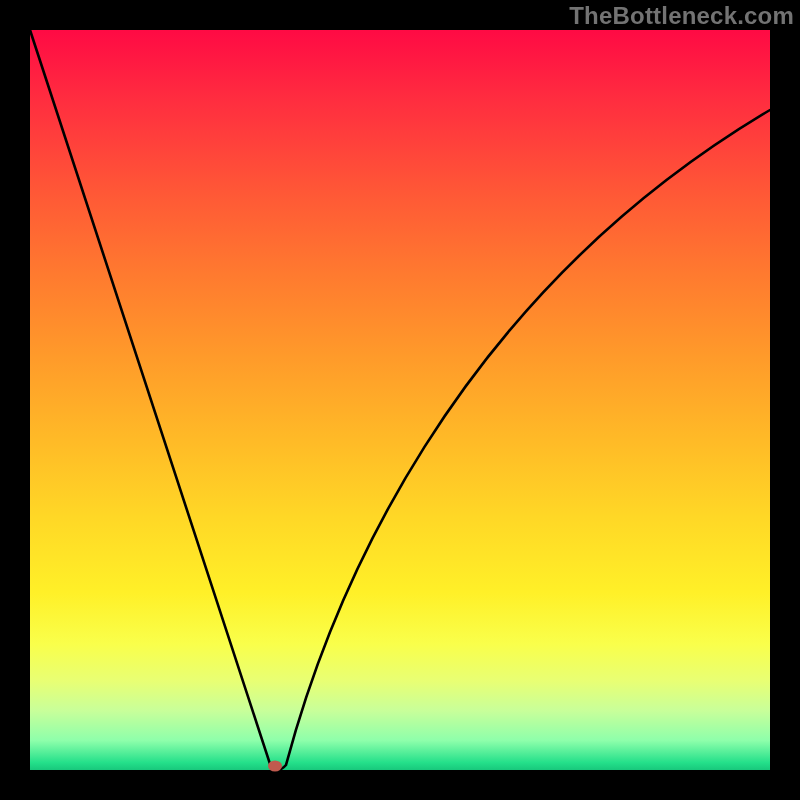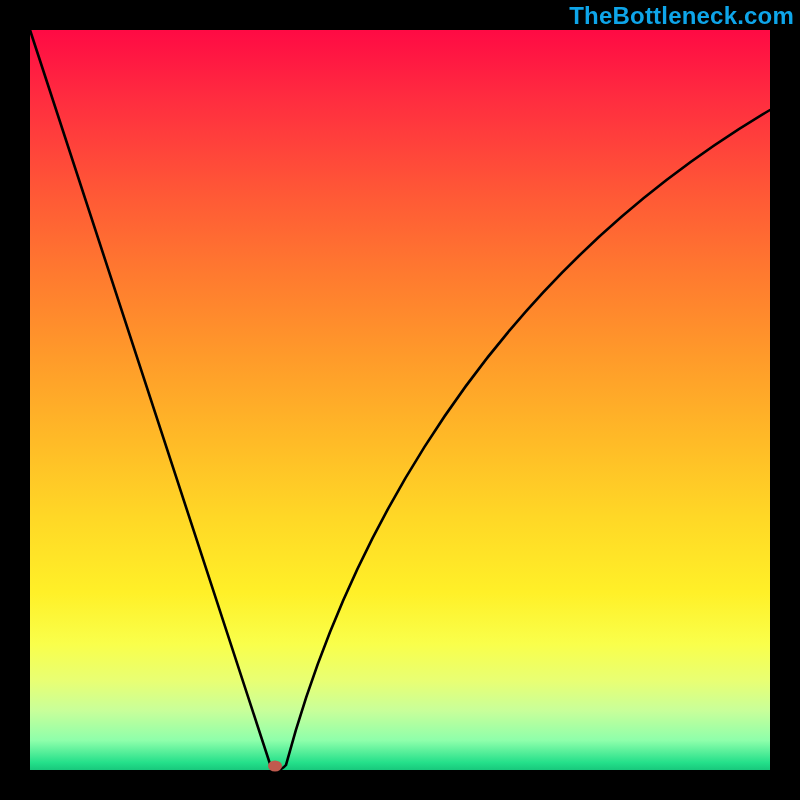--- a/index.html
+++ b/index.html
@@ -10,21 +10,21 @@
     height: 800px;
     background: #000;
   }
   .watermark {
     position: absolute;
     top: 2px;
     right: 6px;
     font-family: Arial, Helvetica, sans-serif;
     font-size: 24px;
     font-weight: 600;
-    color: #0ea5e9;
+    color: #737373;
     letter-spacing: 0.2px;
   }
   .plot {
     position: absolute;
     left: 30px;
     top: 30px;
     width: 740px;
     height: 740px;
     background: linear-gradient(to bottom,
       #ff0a44 0%,

